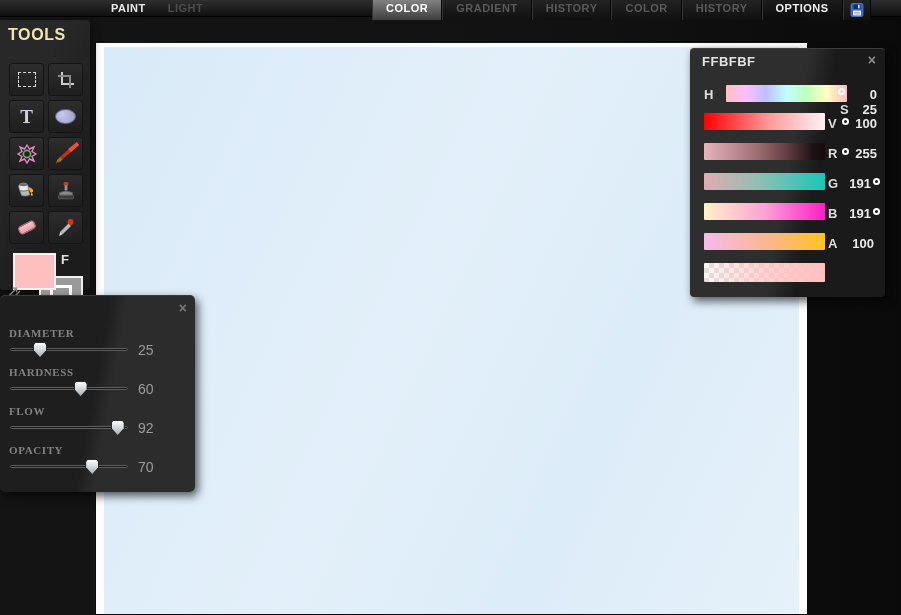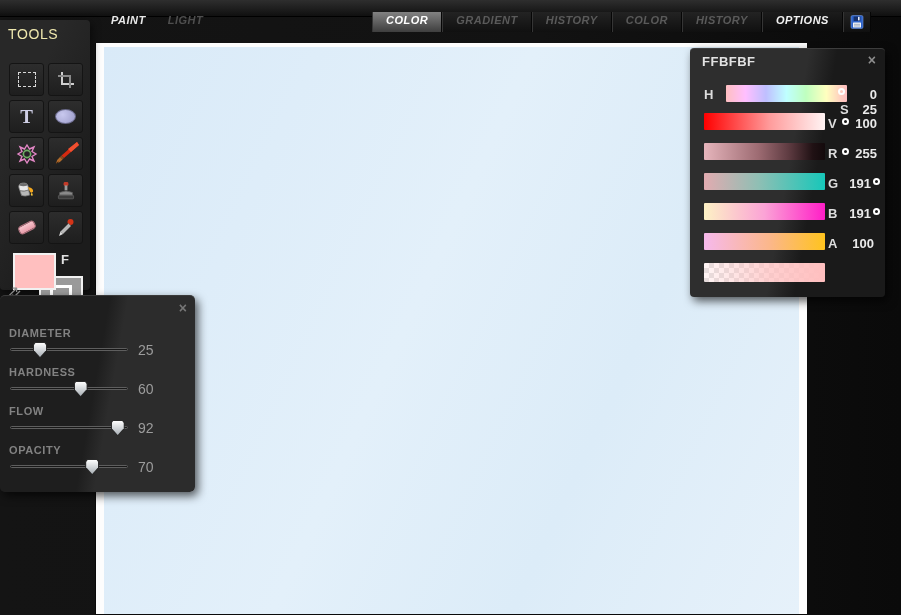--- a/index.html
+++ b/index.html
@@ -5,21 +5,21 @@
   * { margin:0; padding:0; box-sizing:border-box; }
   html,body { background:#000; }
   .page {
     position:relative; width:901px; height:615px; overflow:hidden;
     background:linear-gradient(90deg,#141414 0%,#121212 60%,#0a0a0a 100%);
     font-family:"Liberation Sans", sans-serif; -webkit-font-smoothing:antialiased;
   }
   
   .topbar { position:absolute; left:0; top:0; width:901px; height:17px;
     background:linear-gradient(#2e2e2e,#101010); border-bottom:1px solid #000; }
-  .tabgroup { position:absolute; top:12px; height:20px; display:flex; align-items:stretch;font-style:italic; }
+  .tabgroup { position:absolute; top:0; height:20px; display:flex; align-items:stretch; }
   .tabgroup.left { left:100px; }
   .tabgroup.right { left:372px; }
   .tab { font-size:11px; font-weight:bold; letter-spacing:.5px; line-height:17px;
     padding:0 11px; color:#4e4e4e; cursor:default; }
   .tab.on-text { color:#e8e8e8; }
   .btab { font-size:11px; font-weight:bold; letter-spacing:.5px; line-height:17px;
     padding:0 13px; color:#5a5a5a; border-left:1px solid #353535; border-right:1px solid #060606;
     background:linear-gradient(#232323,#101010); }
   .btab.selected { background:linear-gradient(#828282,#3e3e3e); color:#fff;text-align:center; }
   .btab.lit { color:#f2f2f2; background:linear-gradient(#1c1c1c,#0b0b0b); }
@@ -32,21 +32,21 @@
     border:1px solid #060606; border-radius:5px 5px 0 0; text-align:center;
     font-size:11px; font-weight:bold; letter-spacing:.6px; color:#c6c6c6; line-height:18px; }
   .canvas-body { position:absolute; left:0; top:21px; right:0; bottom:0;
     background:#fdfdfd; border:1px solid #0a0a0a; border-top:none; padding:4px 8px 0 8px; }
   .canvas-surface { width:100%; height:100%;
     background:linear-gradient(115deg,#d9eaf8 0%,#e3f0fa 45%,#dcecf8 70%,#e6f1fa 100%); }
   
   .tools-panel { position:absolute; left:0; top:20px; width:90px; height:270px; z-index:3;
     background:linear-gradient(115deg,#282828 30%,#1c1c1c 75%);
     border-radius:0 4px 4px 4px; box-shadow:2px 3px 8px rgba(0,0,0,.55); }
-  .tools-title { color:#efe8ae; font-size:14px; font-weight:normal; letter-spacing:.6px;
+  .tools-title { color:#efe8ae; font-size:16px; font-weight:bold; letter-spacing:.6px;
     padding:6px 0 0 8px; }
   .tool-grid { position:absolute; left:9px; top:43px; display:grid;
     grid-template-columns:35px 35px; grid-auto-rows:33px; gap:4px; }
   .tool-btn { background:linear-gradient(#2d2d2d,#1e1e1e); border:1px solid #141414;
     border-radius:3px; display:flex; align-items:center; justify-content:center; }
   .marquee-shape { width:18px; height:15px; border:1px dashed #d8d8d8; }
   .text-glyph { font-family:"Liberation Serif",serif; font-size:19px; font-weight:bold; color:#cfcfe6; }
   .ellipse-shape { width:21px; height:15px; border-radius:50%;
     background:radial-gradient(circle at 35% 35%, #c8c8ee, #9a9ac8); border:1px solid #6a6a8a; }
   .eraser-shape { width:18px; height:9px; border-radius:4px; transform:rotate(-28deg);
@@ -89,21 +89,21 @@
   .brush-panel { position:absolute; left:0; top:295px; width:195px; height:197px; z-index:5;
     background:linear-gradient(100deg,#1e1e1e 48%,#2c2c2c 56%);
     border-radius:5px; box-shadow:3px 4px 10px rgba(0,0,0,.65); border-top:1px solid #3a3a3a; }
   .bp-select { position:absolute; left:8px; top:6px; width:160px; height:19px;
     background:linear-gradient(#ffffff,#d8d8d8); border:1px solid #8a8a8a; border-radius:4px;
     font-size:12px; color:#1c1c1c; line-height:17px; padding-left:10px; }
   .bp-stepper { position:absolute; right:7px; top:1px; font-size:7px; color:#333; line-height:8px;
     text-align:center; }
   .bp-close { position:absolute; right:8px; top:4px; color:#777; font-size:14px; font-weight:bold; }
   .bp-row-label { position:absolute; left:9px; font-size:11px; font-weight:bold;
-    letter-spacing:.6px; color:#828282; }
+    letter-spacing:.6px; color:#828282;font-family:Liberation Serif, serif; }
   .bp-track { position:absolute; left:10px; width:118px; height:3px; background:#181818;
     border:1px solid #5e5e5e; border-radius:2px; }
   .bp-handle { position:absolute; top:-7px; width:14px; height:16px;
     clip-path:polygon(12% 0,88% 0,100% 14%,100% 52%,50% 100%,0 52%,0 14%); background:#2a2a2a; }
   .bp-handle-inner { position:absolute; left:1px; top:1px; width:12px; height:14px;
     clip-path:polygon(12% 0,88% 0,100% 14%,100% 52%,50% 100%,0 52%,0 14%);
     background:linear-gradient(#fdfdfd,#a9b0b6); }
   .bp-val { position:absolute; left:138px; font-size:14px; color:#9c9c9c; }
   .icon-svg { display:block; }
 </style>

